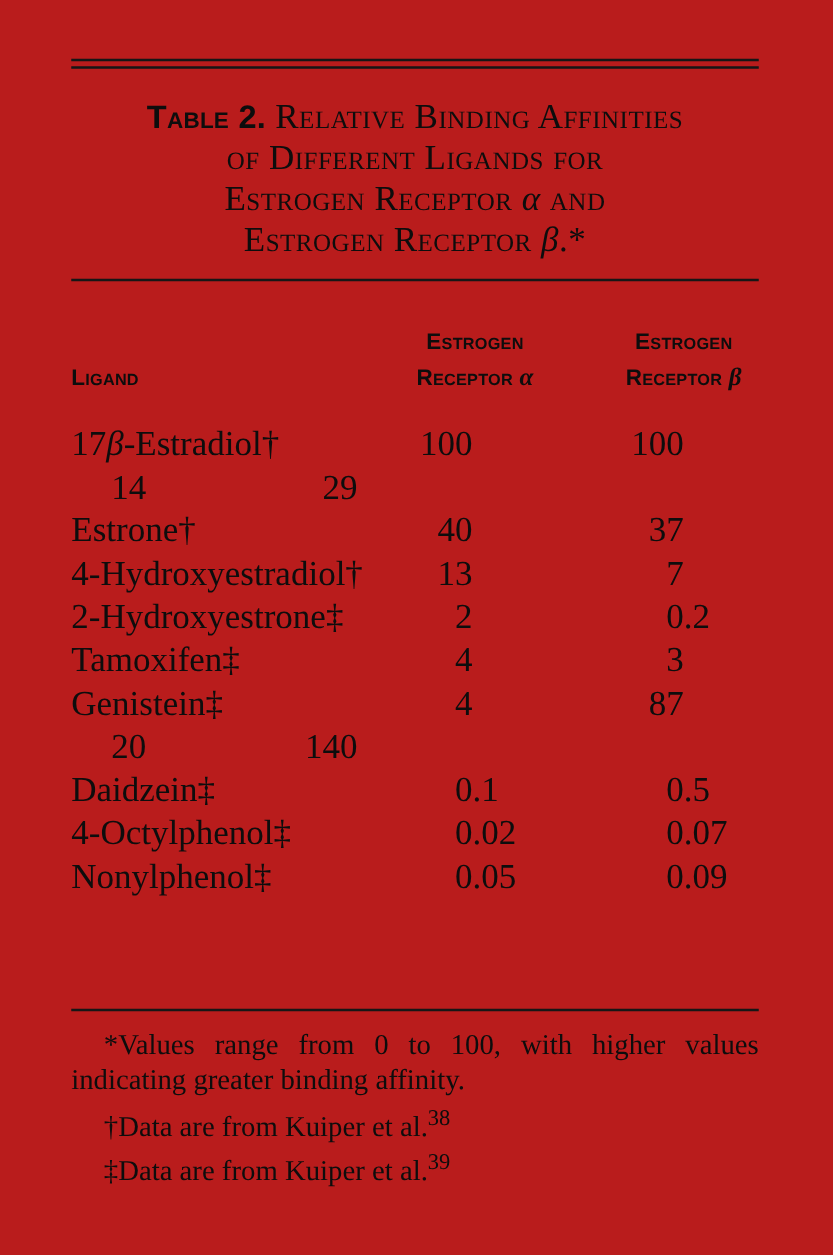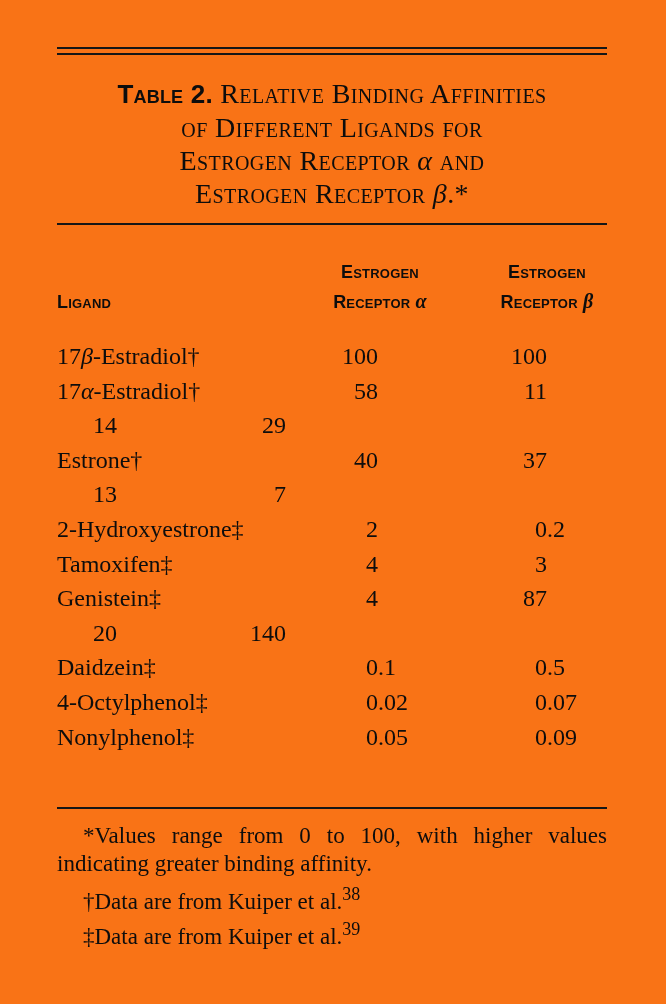--- a/index.html
+++ b/index.html
@@ -1,17 +1,17 @@
 <!DOCTYPE html>
 <html><head>
 <meta charset="utf-8">
 <style>
   html,body{margin:0;padding:0;background:#ffffff;}
   .sheet{
-    position:relative;width:666px;height:1004px;background:#f97316;
+    position:relative;width:666px;height:1004px;background:#b91c1c;
     font-family:"Liberation Serif",serif;color:#0d0d0d;overflow:hidden;
   }
   .rule-double{
     position:absolute;left:57px;width:550px;top:47px;height:4px;
     border-top:2px solid #161616;border-bottom:2px solid #161616;
   }
   .rule-single{position:absolute;left:57px;width:550px;border-top:2px solid #161616;}
   .r1{top:223px;}
   .r2{top:807px;}
 
@@ -30,21 +30,21 @@
     font-family:"Liberation Sans",sans-serif;font-weight:bold;
     font-variant:small-caps;font-size:18px;line-height:29px;letter-spacing:.2px;
   }
   .h-ligand{position:absolute;left:0;bottom:0;text-align:right;}
   .h-col{position:absolute;bottom:0;width:180px;text-align:center;}
   .h-alpha{left:233px;}
   .h-beta{left:400px;}
   .thead .gk{font-family:"Liberation Serif",serif;font-size:20px;}
 
   .tbody{position:absolute;left:57px;top:339px;width:550px;}
-  .trow{display:flex;height:34.6px;line-height:34.6px;font-size:24px;}
+  .trow{display:flex;height:34.6px;line-height:34.6px;font-size:28px;}
   .c-ligand{flex:1;text-align:left;white-space:nowrap;}
   .c-int{width:60px;text-align:right;}
   .c-frac{width:56px;text-align:left;}
   .c-spacer{width:53px;}
   .c-int.b{width:60px;}
   .c-frac.b{width:60px;}
 
   .fn{font-size:23px;line-height:28px;}
   .fn-star{position:absolute;left:57px;top:822px;width:550px;}
   .fn-line-first{text-indent:26px;text-align:justify;text-align-last:justify;}
@@ -87,43 +87,36 @@
   <div class="tbody" id="tbody">
       <div class="trow">
         <div class="c-ligand">17<span class="gk">β</span>-Estradiol†</div>
         <div class="c-int">100</div>
         <div class="c-frac"></div>
         <div class="c-spacer"></div>
         <div class="c-int b">100</div>
         <div class="c-frac b"></div>
       </div>
       <div class="trow">
-        <div class="c-ligand">17<span class="gk">α</span>-Estradiol†</div>
-        <div class="c-int">58</div>
-        <div class="c-frac"></div>
-        <div class="c-spacer"></div>
-        <div class="c-int b">11</div>
-        <div class="c-frac b"></div>
-      </div>
-      <div class="trow">
         <div class="c-int">14</div>
         <div class="c-frac"></div>
         <div class="c-spacer"></div>
         <div class="c-int b">29</div>
         <div class="c-frac b"></div>
       </div>
       <div class="trow">
         <div class="c-ligand">Estrone†</div>
         <div class="c-int">40</div>
         <div class="c-frac"></div>
         <div class="c-spacer"></div>
         <div class="c-int b">37</div>
         <div class="c-frac b"></div>
       </div>
       <div class="trow">
+        <div class="c-ligand">4-Hydroxyestradiol†</div>
         <div class="c-int">13</div>
         <div class="c-frac"></div>
         <div class="c-spacer"></div>
         <div class="c-int b">7</div>
         <div class="c-frac b"></div>
       </div>
       <div class="trow">
         <div class="c-ligand">2-Hydroxyestrone‡</div>
         <div class="c-int">2</div>
         <div class="c-frac"></div>

